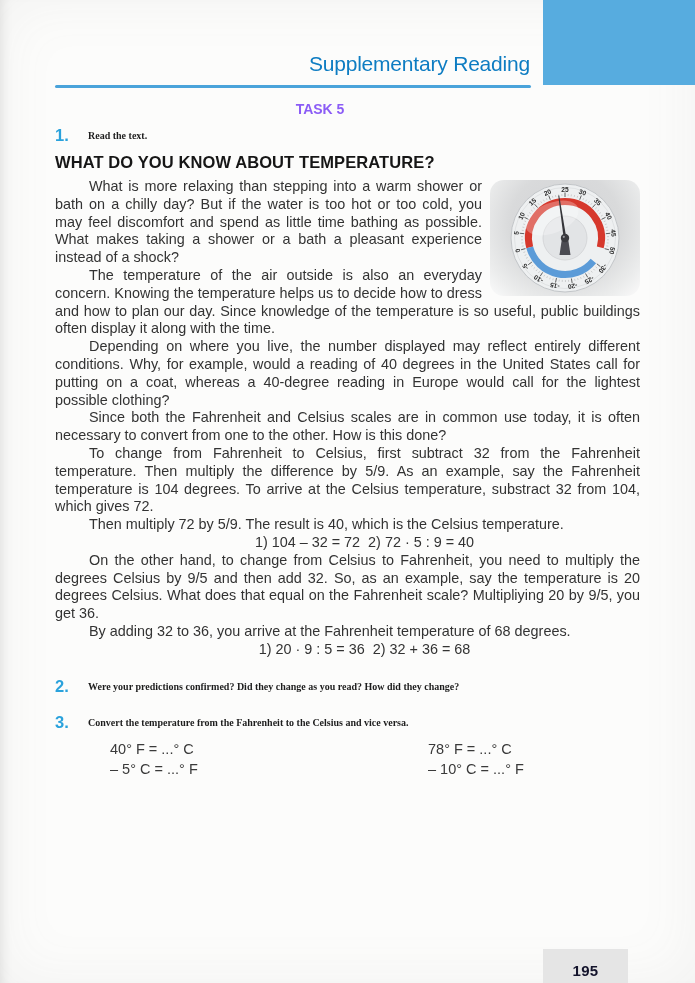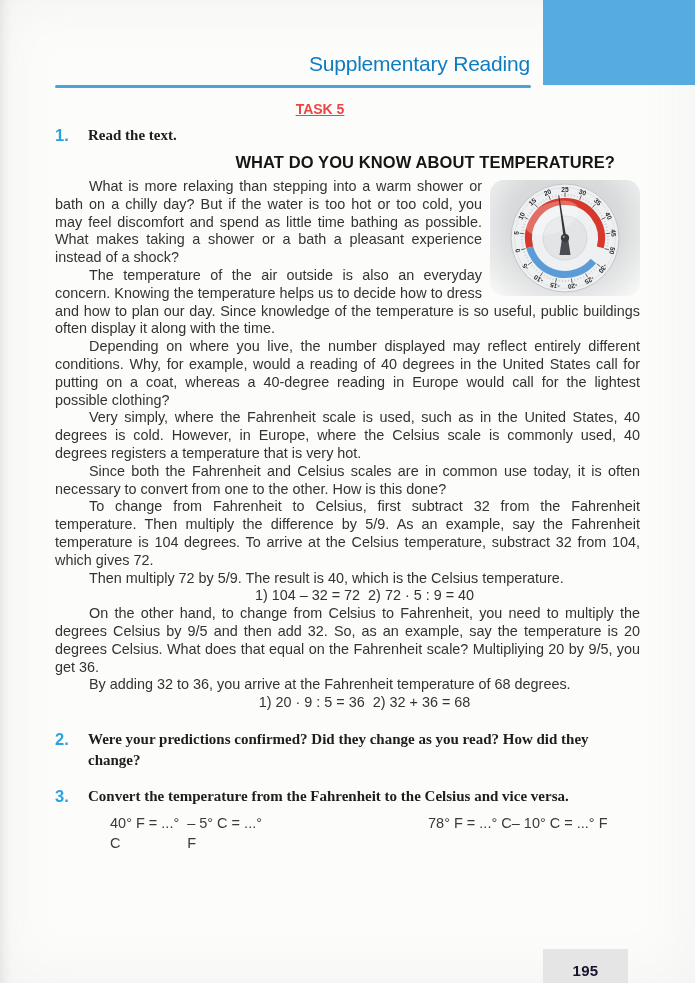--- a/index.html
+++ b/index.html
@@ -11,45 +11,45 @@
     color:#2e2e2e;
   }
   .corner-rect{position:absolute;top:0;left:543px;width:152px;height:85px;background:#57acdf;}
   .header-title{
     position:absolute;top:52px;left:55px;width:475px;text-align:right;
     font-size:21px;font-weight:normal;color:#0d7cc2;letter-spacing:-.2px;
   }
   .header-rule{position:absolute;top:85px;left:55px;width:476px;height:3px;background:#4aa3da;border-radius:2px;}
 
   .content{position:absolute;top:101px;left:55px;width:585px;}
-  .task-label{width:530px;text-align:center;font-weight:bold;font-size:14px;color:#ef4444;text-decoration:underline;}
+  .task-label{width:530px;text-align:center;font-weight:bold;font-size:14px;color:#8b5cf6;}
 
   .task-item{display:flex;align-items:flex-start;margin-top:8px;}
   .task-num{flex:0 0 33px;font-weight:bold;font-size:16.5px;color:#2aa2dc;line-height:21px;}
   .task-text{
     font-family:"Liberation Serif","DejaVu Serif",serif;
-    font-weight:bold;font-size:15px;line-height:21px;color:#1d1d1d;width:552px;
+    font-weight:bold;font-size:10px;line-height:21px;color:#1d1d1d;width:552px;
   }
   .reading-title{
-    margin-top:7px;width:560px;text-align:right;
+    margin-top:7px;width:560px;text-align:left;
     font-weight:bold;font-size:16.5px;color:#161616;letter-spacing:.1px;
   }
   .reading-body{margin-top:6px;font-size:14.4px;line-height:17.8px;color:#333;}
   .reading-body p{margin:0;text-align:justify;text-indent:34px;}
   .reading-body p.equation{text-align:center;white-space:pre-wrap;}
 
   .thermo{
     float:right;width:150px;height:116px;margin:2px 0 6px 8px;
     border-radius:14px;
     background:radial-gradient(ellipse at 50% 38%, #d2d3d5 0%, #d9dadb 52%, #ebecec 80%, #fbfbfb 100%);
   }
   .thermo svg{display:block;}
 
   .conversions{margin:6px 0 0 0;padding-left:55px;display:flex;font-size:14.5px;line-height:20px;color:#3a3a3a;}
-  .conv-col{display:flex;flex-direction:row;}
+  .conv-col{display:flex;flex-direction:column;}
   .conv-col:nth-child(1){width:158px;}
   .conv-col:nth-child(2){width:160px;}
 
   .page-num-rect{
     position:absolute;left:543px;top:949px;width:85px;height:42px;background:#e5e5e5;
     display:flex;align-items:center;justify-content:center;
   }
   .page-num{font-weight:bold;font-size:15px;color:#14142c;letter-spacing:.3px;}
 </style>
 </head>
@@ -178,21 +178,20 @@
           <ellipse cx="62" cy="38" rx="28" ry="15" fill="#ffffff" opacity="0.28" transform="rotate(-22 62 38)"></ellipse>
           <path d="M 72 58 L 69.5 75 L 80.5 75 L 78 58 Z" fill="#4b4b52"></path>
           <path d="M 73.7 58 L 76.3 58 L 75.5 15 L 74.5 15 Z" fill="#35353a" transform="rotate(-8.4 75 58)"></path>
           <circle cx="75" cy="58" r="4.2" fill="#3a3a3f"></circle>
           <circle cx="73.8" cy="56.8" r="1.1" fill="#9a9aa0"></circle>
         </svg>
     </div>
     <p>What is more relaxing than stepping into a warm shower or bath on a chilly day? But if the water is too hot or too cold, you may feel discomfort and spend as little time bathing as possible. What makes taking a shower or a bath a pleasant experience instead of a shock?</p>
     <p>The temperature of the air outside is also an everyday concern. Knowing the temperature helps us to decide how to dress and how to plan our day. Since knowledge of the temperature is so useful, public buildings often display it along with the time.</p>
     <p>Depending on where you live, the number displayed may reflect entirely different conditions. Why, for example, would a reading of 40 degrees in the United States call for putting on a coat, whereas a 40-degree reading in Europe would call for the lightest possible clothing?</p>
-    <p>Very simply, where the Fahrenheit scale is used, such as in the United States, 40 degrees is cold. However, in Europe, where the Celsius scale is commonly used, 40 degrees registers a temperature that is very hot.</p>
     <p>Since both the Fahrenheit and Celsius scales are in common use today, it is often necessary to convert from one to the other. How is this done?</p>
     <p>To change from Fahrenheit to Celsius, first subtract 32 from the Fahrenheit temperature. Then multiply the difference by 5/9. As an example, say the Fahrenheit temperature is 104 degrees. To arrive at the Celsius temperature, substract 32 from 104, which gives 72.</p>
     <p>Then multiply 72 by 5/9. The result is 40, which is the Celsius temperature.</p>
     <p class="equation">1) 104 – 32 = 72  2) 72 · 5 : 9 = 40</p>
     <p>On the other hand, to change from Celsius to Fahrenheit, you need to multiply the degrees Celsius by 9/5 and then add 32. So, as an example, say the temperature is 20 degrees Celsius. What does that equal on the Fahrenheit scale? Multipliying 20 by 9/5, you get 36.</p>
     <p>By adding 32 to 36, you arrive at the Fahrenheit temperature of 68 degrees.</p>
     <p class="equation">1) 20 · 9 : 5 = 36  2) 32 + 36 = 68</p>
   </div>
 
   <div class="task-item" style="margin-top:17px;">

